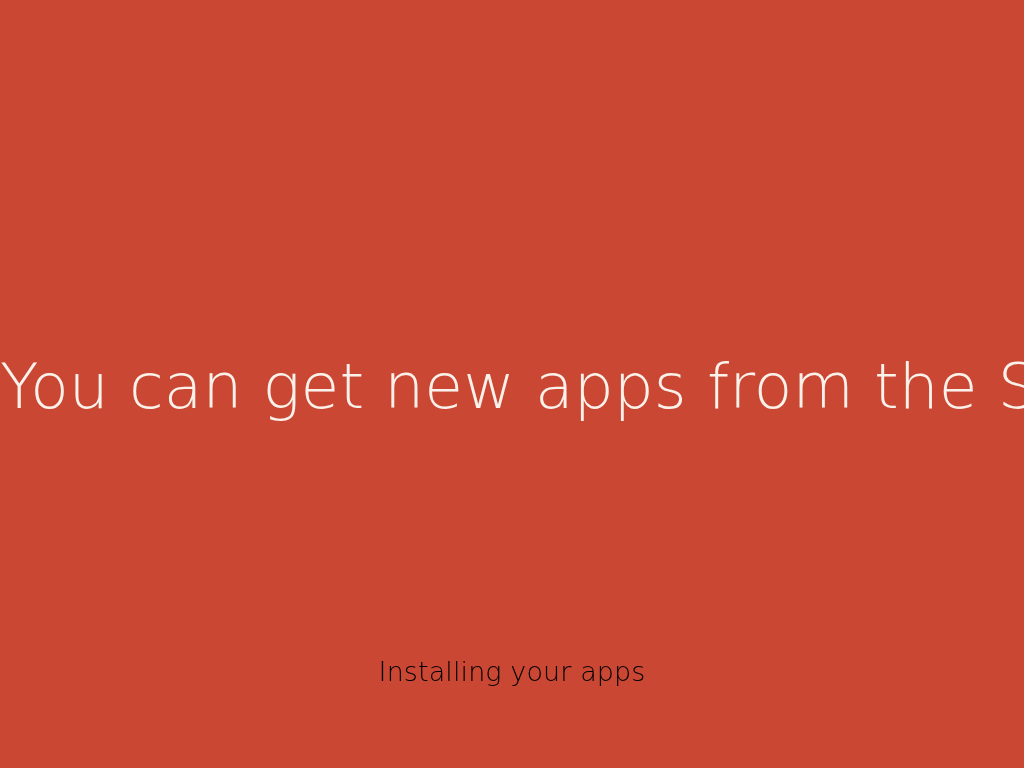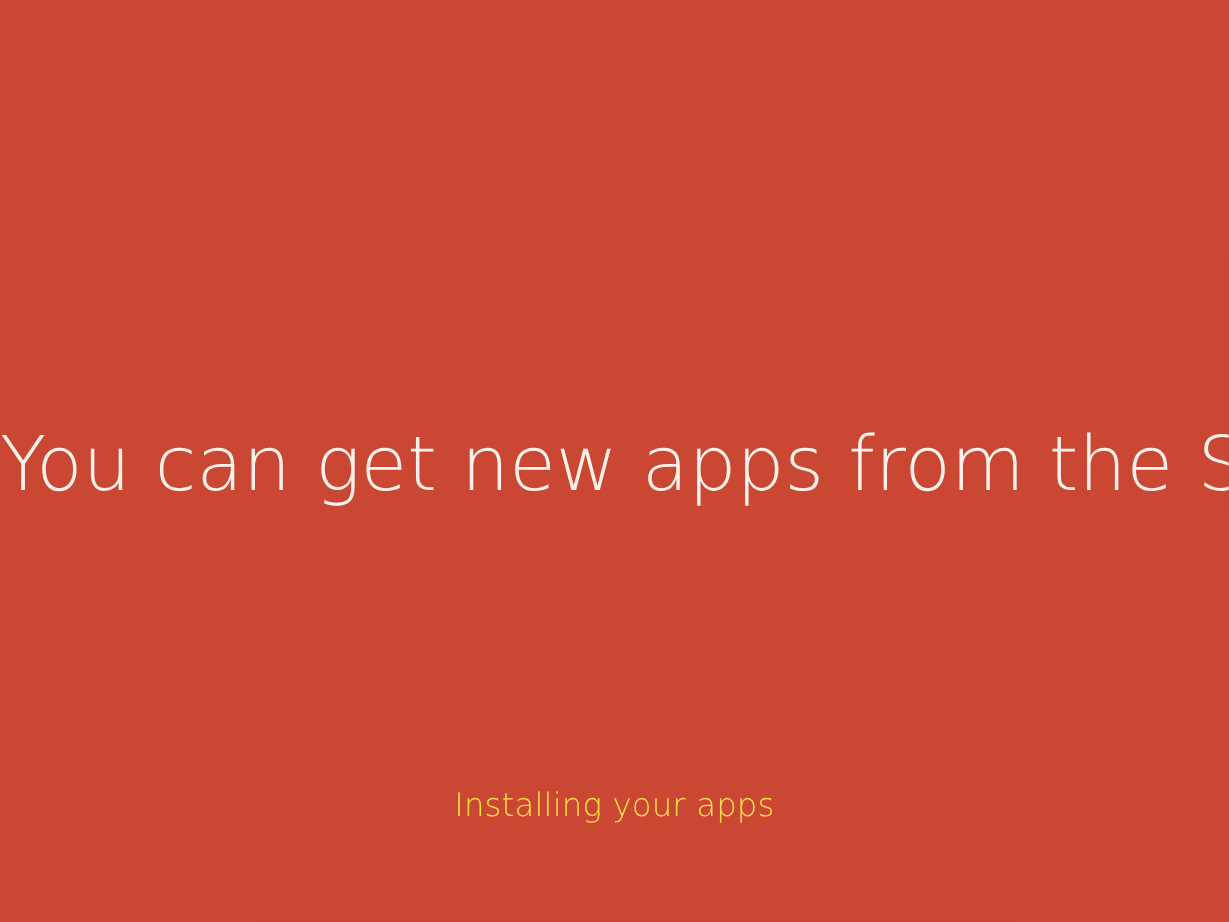--- a/index.html
+++ b/index.html
@@ -47,21 +47,21 @@
     position: absolute;
     left: 0;
     right: 0;
     top: 655px;
     text-align: center;
     font-family: "DejaVu Sans", "Liberation Sans", sans-serif;
     font-size: 27px;
     font-weight: 300;
     line-height: 34px;
     letter-spacing: 0.1px;
-    color: #fde047;
+    color: #000000;
     white-space: nowrap;
     -webkit-font-smoothing: antialiased;
   }
 </style>
 </head>
 <body>
 
 <div class="oobe-screen" style="background-color: rgb(202, 71, 52);">
 
   <div class="headline" style="color: rgb(250, 242, 234);">You can get new apps from the Store</div>

